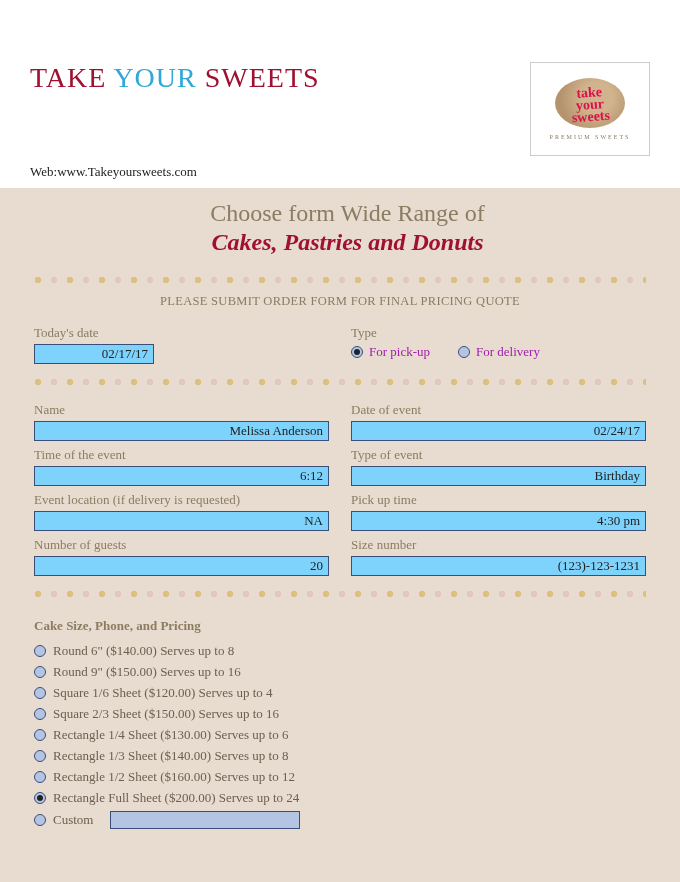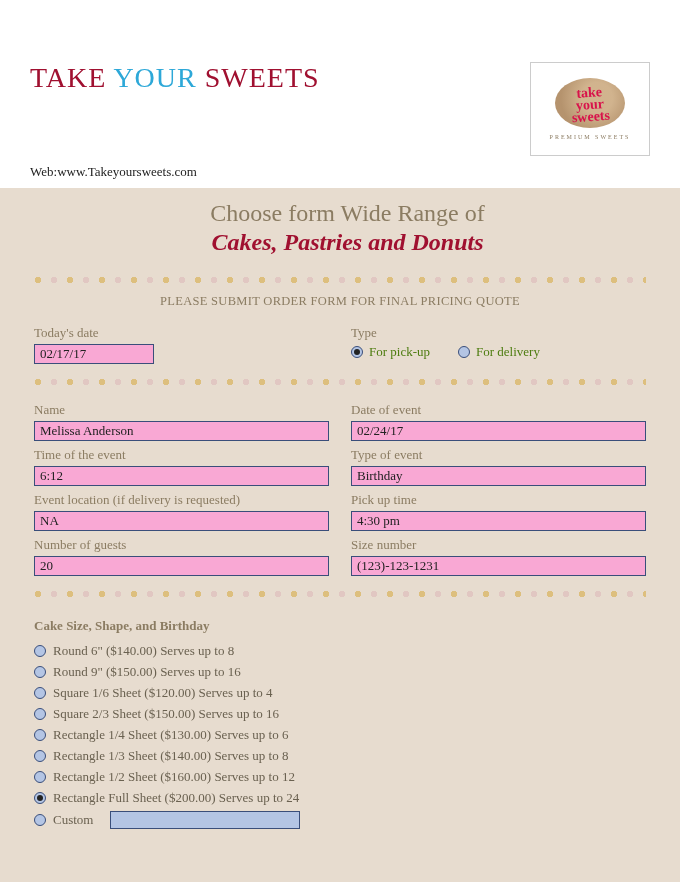--- a/index.html
+++ b/index.html
@@ -117,41 +117,42 @@
     gap: 22px;
   }
   .col { flex: 1; }
   .field-label {
     font-size: 13px;
     color: #8B7C62;
     margin: 6px 0 3px 0;
   }
   .field-input {
     width: 100%;
-    background: #f9a8d4;
+    background: #7dd3fc;
     border: 1px solid #3A4E7A;
     font-size: 13px;
     font-family: Georgia, serif;
     color: #222;
     padding: 2px 5px;
     height: 20px;
+    text-align: right;
   }
   .field-input.narrow { width: 120px; }
   .radio-row {
     display: flex;
     align-items: center;
     gap: 28px;
     margin-top: 3px;
   }
   .radio-opt {
     display: flex;
     align-items: center;
     gap: 6px;
     font-size: 13px;
-    color: #4d7c0f;
+    color: #a21caf;
   }
   .radio {
     width: 12px; height: 12px;
     border: 1.5px solid #3A4E7A;
     border-radius: 50%;
     background: #B4C5E4;
     display: inline-flex;
     align-items: center;
     justify-content: center;
     flex-shrink: 0;
@@ -275,21 +276,21 @@
       <input class="field-input" value="20" style="">
     </div>
     <div class="col">
       <div class="field-label">Size number</div>
       <input class="field-input" value="(123)-123-1231" style="">
     </div>
   </div>
 
   <div class="squiggle"></div>
 
-  <div class="section-lbl">Cake Size, Shape, and Birthday</div>
+  <div class="section-lbl">Cake Size, Phone, and Pricing</div>
   <div class="option-list" id="cake-options">
       <div class="option-item">
         <span class="radio"></span>
         <span>Round 6" ($140.00) Serves up to 8</span>
       </div>
       <div class="option-item">
         <span class="radio"></span>
         <span>Round 9" ($150.00) Serves up to 16</span>
       </div>
       <div class="option-item">

